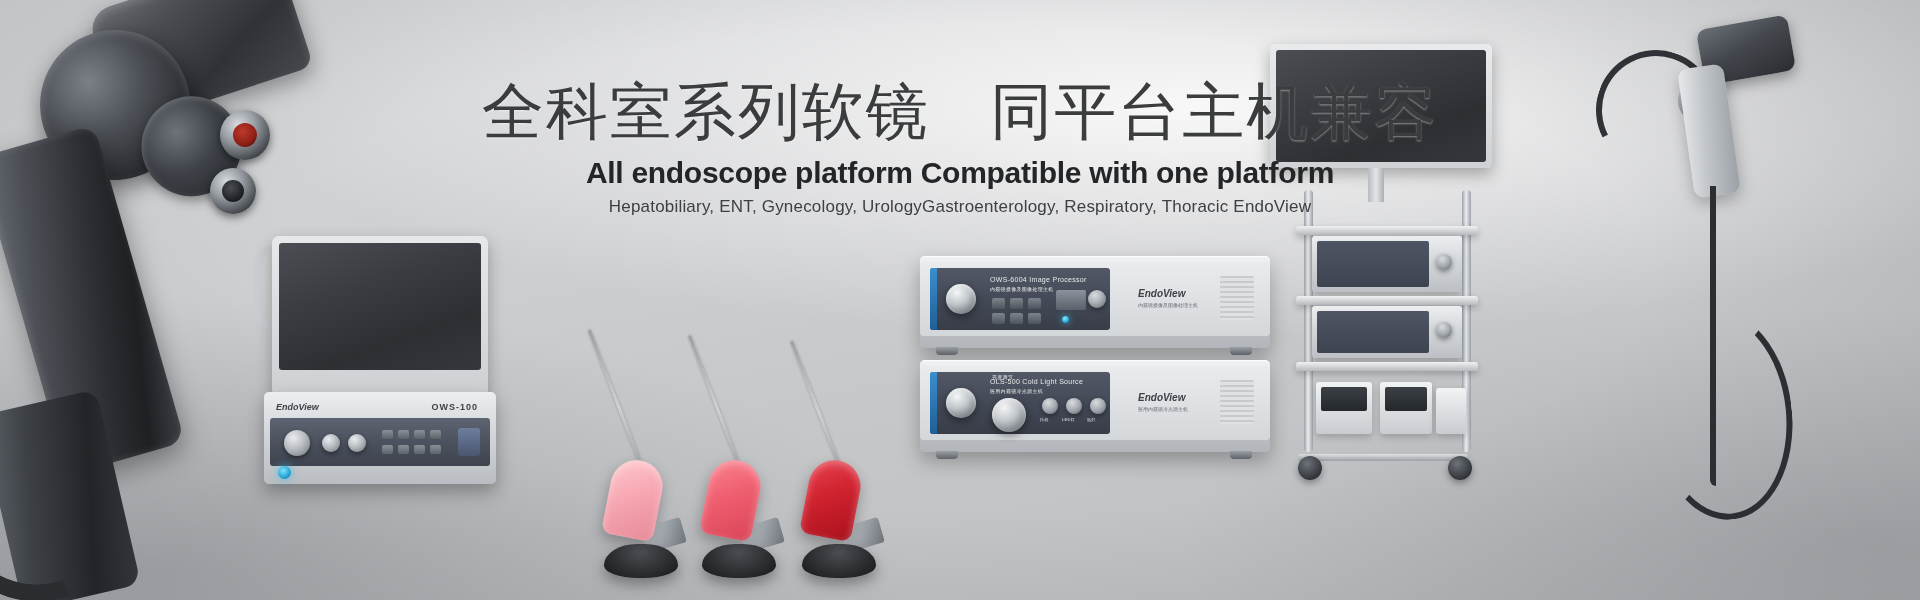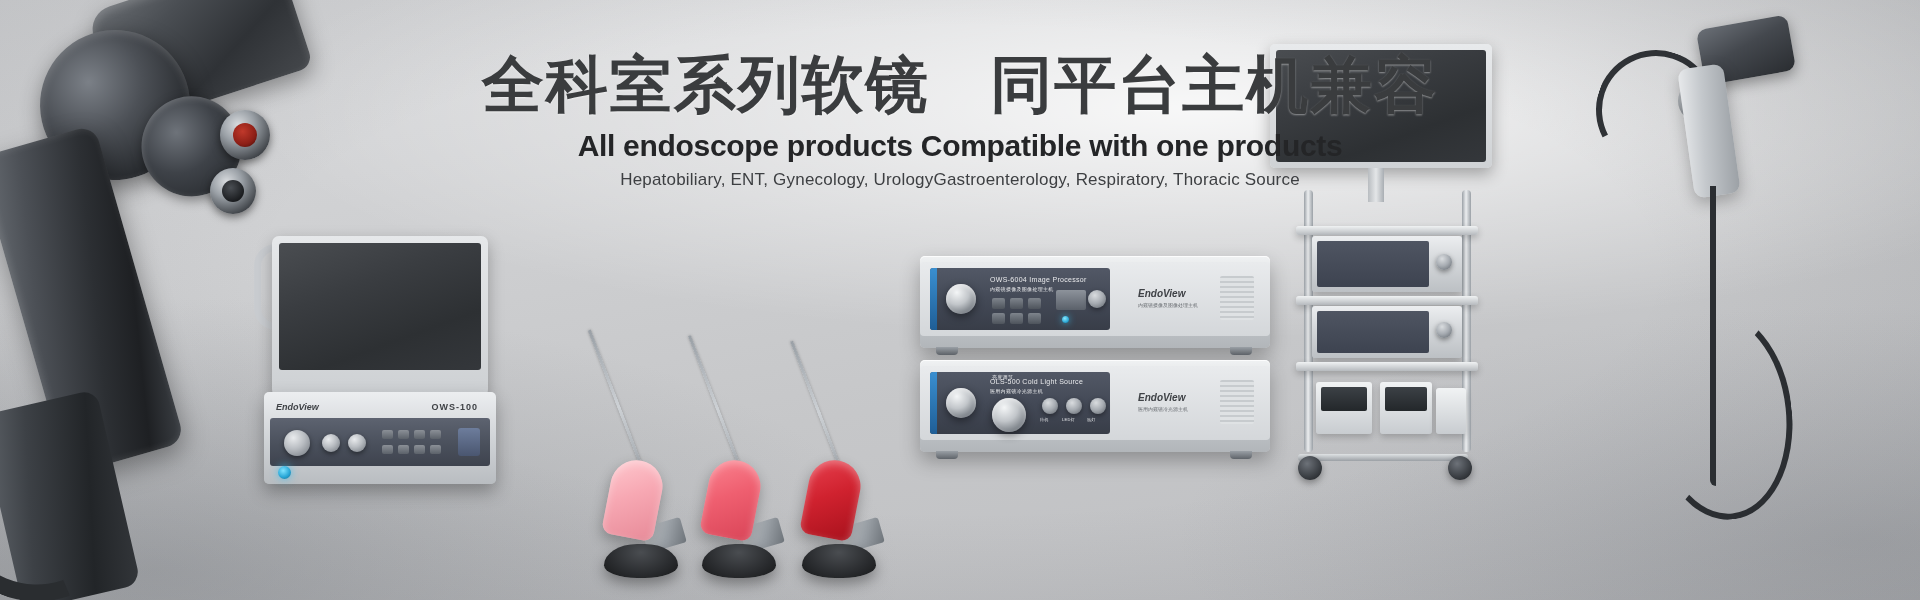--- a/index.html
+++ b/index.html
@@ -25,24 +25,25 @@
     background:radial-gradient(ellipse 80% 90% at 50% 45%, rgba(0,0,0,0) 45%, rgba(60,63,68,0.22) 100%);
     pointer-events:none;
   }
 
   
   #textblock {
     position:absolute; left:0; top:52px; width:1920px;
     text-align:center; z-index:40;
   }
   #headline {
-    font-size:62px; font-weight:bold; letter-spacing:2px;
+    font-size:62px; font-weight:normal; letter-spacing:2px;
     color:#3a3c3e; line-height:1.08;
     text-shadow:0 1px 2px rgba(255,255,255,0.45);
     white-space:nowrap;
+    margin-top:27px;
   }
   #headline .gap { display:inline-block; width:22px; }
   #subheadline {
     margin-top:10px;
     font-size:30px; font-weight:bold; letter-spacing:-0.3px;
     color:#242527; white-space:nowrap;
   }
   #dept-cn {
     margin-top:34px;
     font-size:19px; color:#3d3f42; letter-spacing:1px; white-space:nowrap;
@@ -520,18 +521,18 @@
     <div id="scope-tube"></div>
     <div id="scope-curve"></div>
   </div>
 
   <div id="textblock">
     <div id="headline">
       <span>全科室系列软镜</span>
       <span class="gap"></span>
       <span>同平台主机兼容</span>
     </div>
-    <div id="subheadline">All endoscope products Compatible with one products</div>
-    <div id="dept-en">Hepatobiliary, ENT, Gynecology, UrologyGastroenterology, Respiratory, Thoracic Source</div>
+    <div id="subheadline">All endoscope platform Compatible with one platform</div>
+    <div id="dept-en">Hepatobiliary, ENT, Gynecology, UrologyGastroenterology, Respiratory, Thoracic EndoView</div>
   </div>
 
   <div class="vignette"></div>
 </div>
 
 </body></html>

